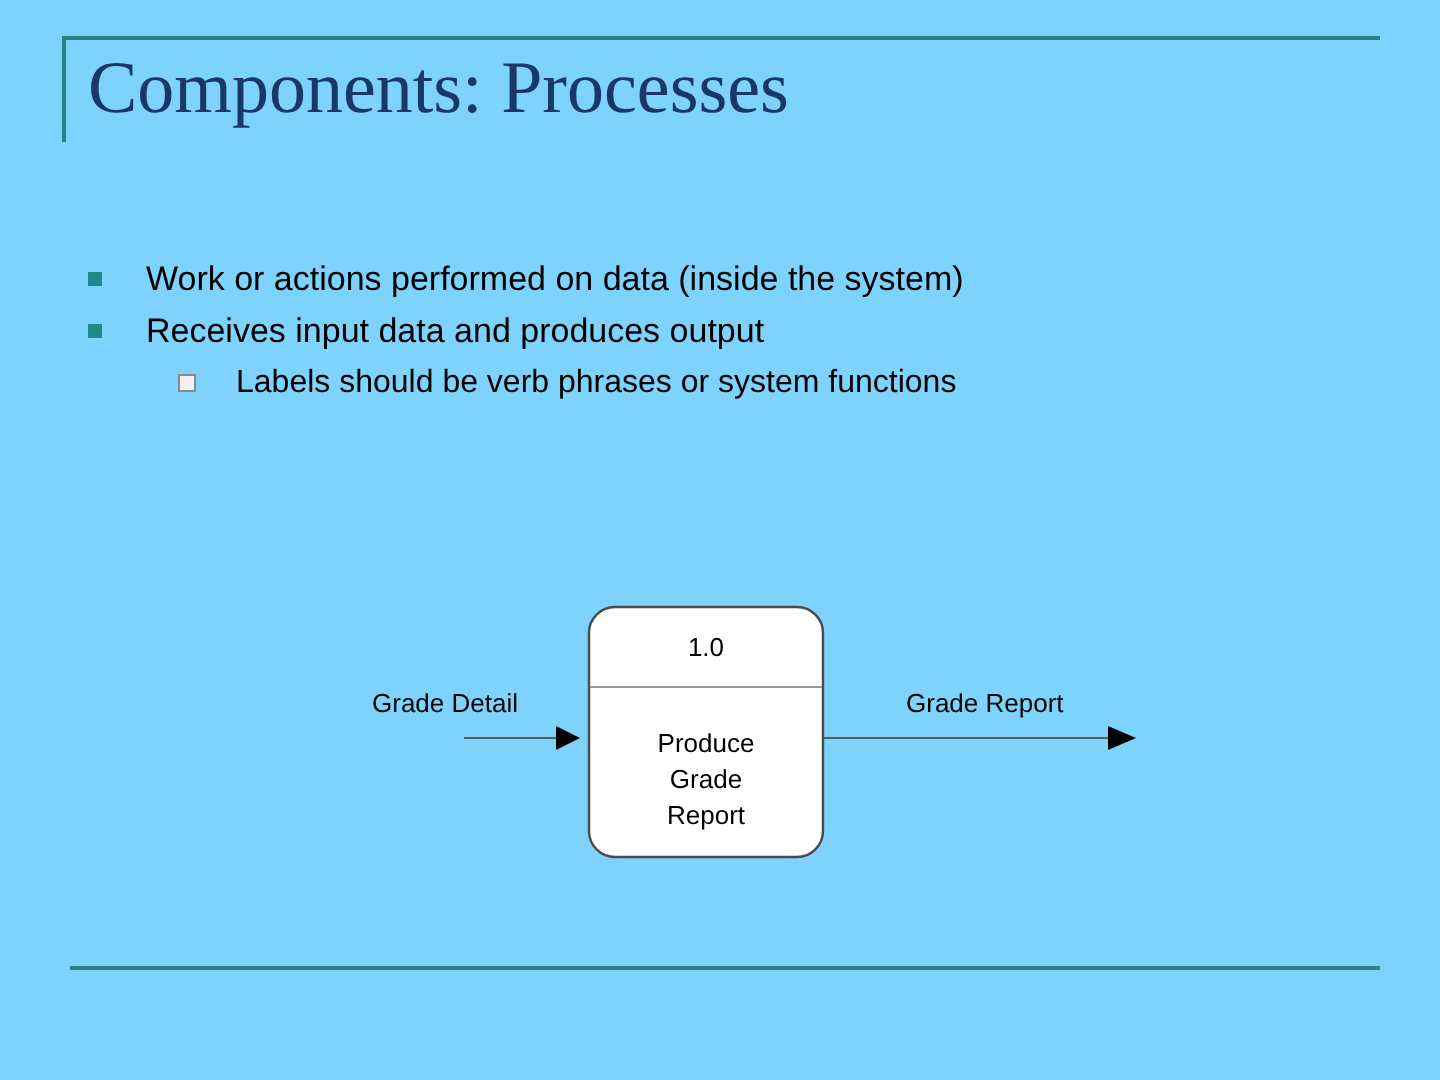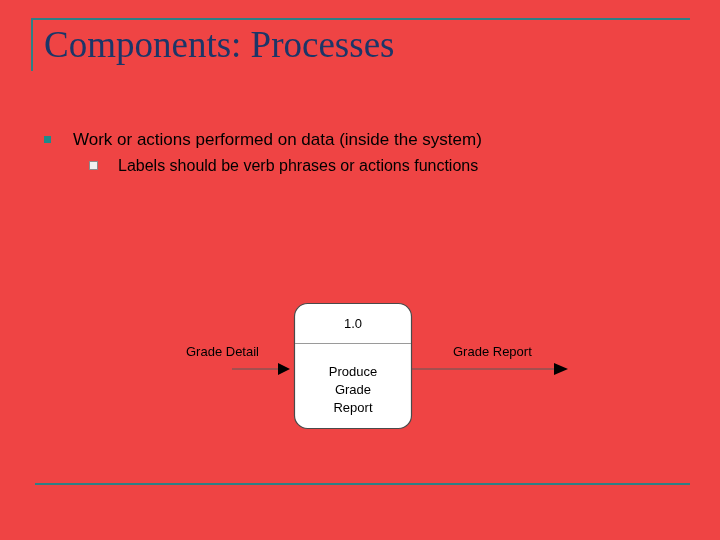--- a/index.html
+++ b/index.html
@@ -4,21 +4,21 @@
 <style>
   html, body {
     margin: 0;
     padding: 0;
     background: #ffffff;
   }
   #slide {
     position: relative;
     width: 720px;
     height: 540px;
-    background: #ef4444;
+    background: #7dd3fc;
     overflow: hidden;
     font-family: "Liberation Sans", sans-serif;
   }
 
   
   .title-rule-top {
     position: absolute;
     left: 31px;
     top: 18px;
     width: 659px;
@@ -145,26 +145,32 @@
 
   <div class="body">
 
     <div class="bullet lvl1">
       <span class="marker-wrap">
         <span class="sq-filled"></span>
       </span>
       <span class="bullet-text">Work or actions performed on data (inside the system)</span>
     </div>
 
+    <div class="bullet lvl1">
+      <span class="marker-wrap">
+        <span class="sq-filled"></span>
+      </span>
+      <span class="bullet-text">Receives input data and produces output</span>
+    </div>
 
     <div class="bullet lvl2">
       <span class="marker-wrap">
         <span class="sq-hollow"></span>
       </span>
-      <span class="bullet-text">Labels should be verb phrases or actions functions</span>
+      <span class="bullet-text">Labels should be verb phrases or system functions</span>
     </div>
 
   </div>
 
   <div class="diagram">
     <svg width="720" height="540" viewBox="0 0 720 540" xmlns="http://www.w3.org/2000/svg">
 
       <line x1="232" y1="369" x2="282" y2="369" stroke="#5a5a5a" stroke-width="1"></line>
 
       <polygon points="278,363 290,369 278,375" fill="#000000"></polygon>

